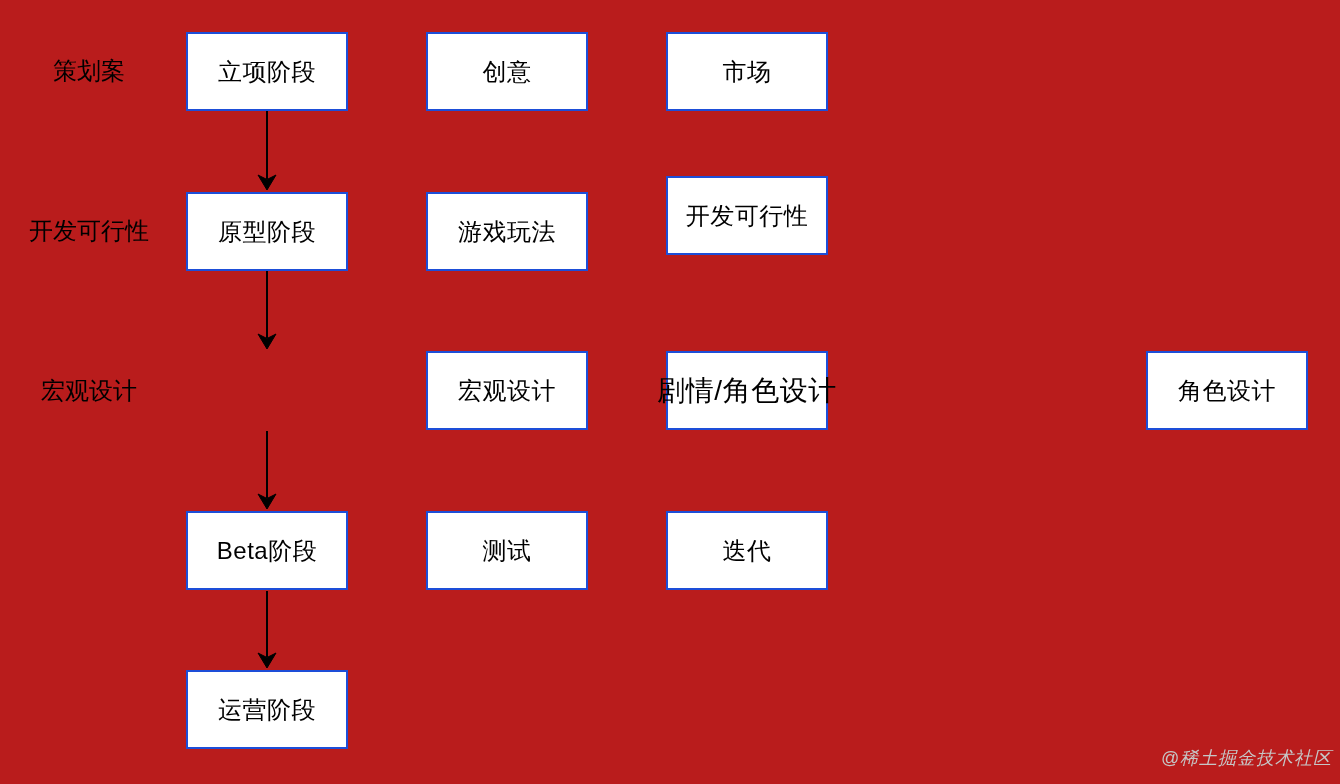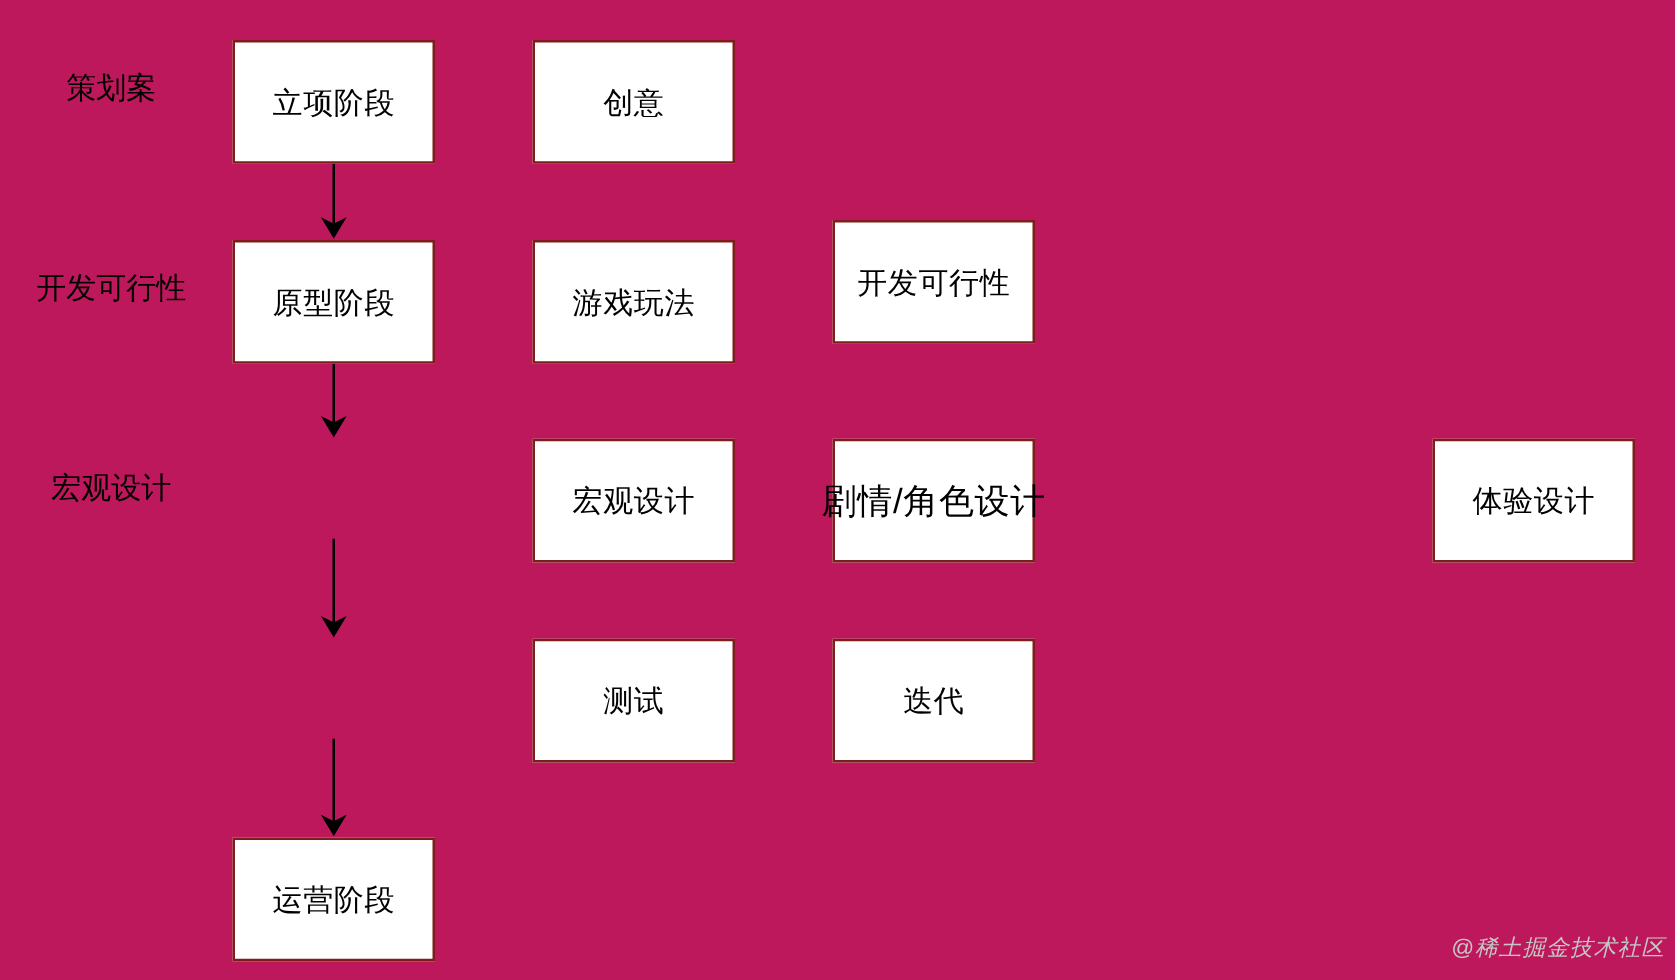--- a/index.html
+++ b/index.html
@@ -5,29 +5,29 @@
   html, body {
     margin: 0;
     padding: 0;
     background: #ffffff;
     font-family: "Liberation Sans", "DejaVu Sans", sans-serif;
   }
   .canvas {
     position: relative;
     width: 1340px;
     height: 784px;
-    background: #be185d;
+    background: #b91c1c;
     overflow: hidden;
   }
   .node {
     position: absolute;
     box-sizing: border-box;
     width: 162px;
-    height: 99px;
-    border: 2px solid #7f1d1d;
+    height: 79px;
+    border: 2px solid #1d4ed8;
     background: #ffffff;
     display: flex;
     align-items: center;
     justify-content: center;
     font-size: 24px;
     color: #000000;
     white-space: nowrap;
     letter-spacing: 0.5px;
   }
   .node.wide { font-size: 28px; }
@@ -82,29 +82,31 @@
       <path d="M 267 668 L 258 653 L 267 657.5 L 276 653 Z" stroke-width="1"></path>
     </g>
   </svg>
 
   <div class="row-label" style="top:54px">策划案</div>
   <div class="row-label" style="top:214px">开发可行性</div>
   <div class="row-label" style="top:374px">宏观设计</div>
 
   <div class="node" style="left:186px; top:32px">立项阶段</div>
   <div class="node" style="left:426px; top:32px">创意</div>
+  <div class="node" style="left:666px; top:32px">市场</div>
 
   <div class="node" style="left:186px; top:192px">原型阶段</div>
   <div class="node" style="left:426px; top:192px">游戏玩法</div>
   <div class="node" style="left:666px; top:176px">开发可行性</div>
 
   <div class="node" style="left:426px; top:351px">宏观设计</div>
   <div class="node wide" style="left:666px; top:351px">剧情/角色设计</div>
-  <div class="node" style="left:1146px; top:351px">体验设计</div>
+  <div class="node" style="left:1146px; top:351px">角色设计</div>
 
+  <div class="node" style="left:186px; top:511px">Beta阶段</div>
   <div class="node" style="left:426px; top:511px">测试</div>
   <div class="node" style="left:666px; top:511px">迭代</div>
 
   <div class="node" style="left:186px; top:670px">运营阶段</div>
 
   <div class="watermark">@稀土掘金技术社区</div>
 
 </div>
 
 </body></html>

